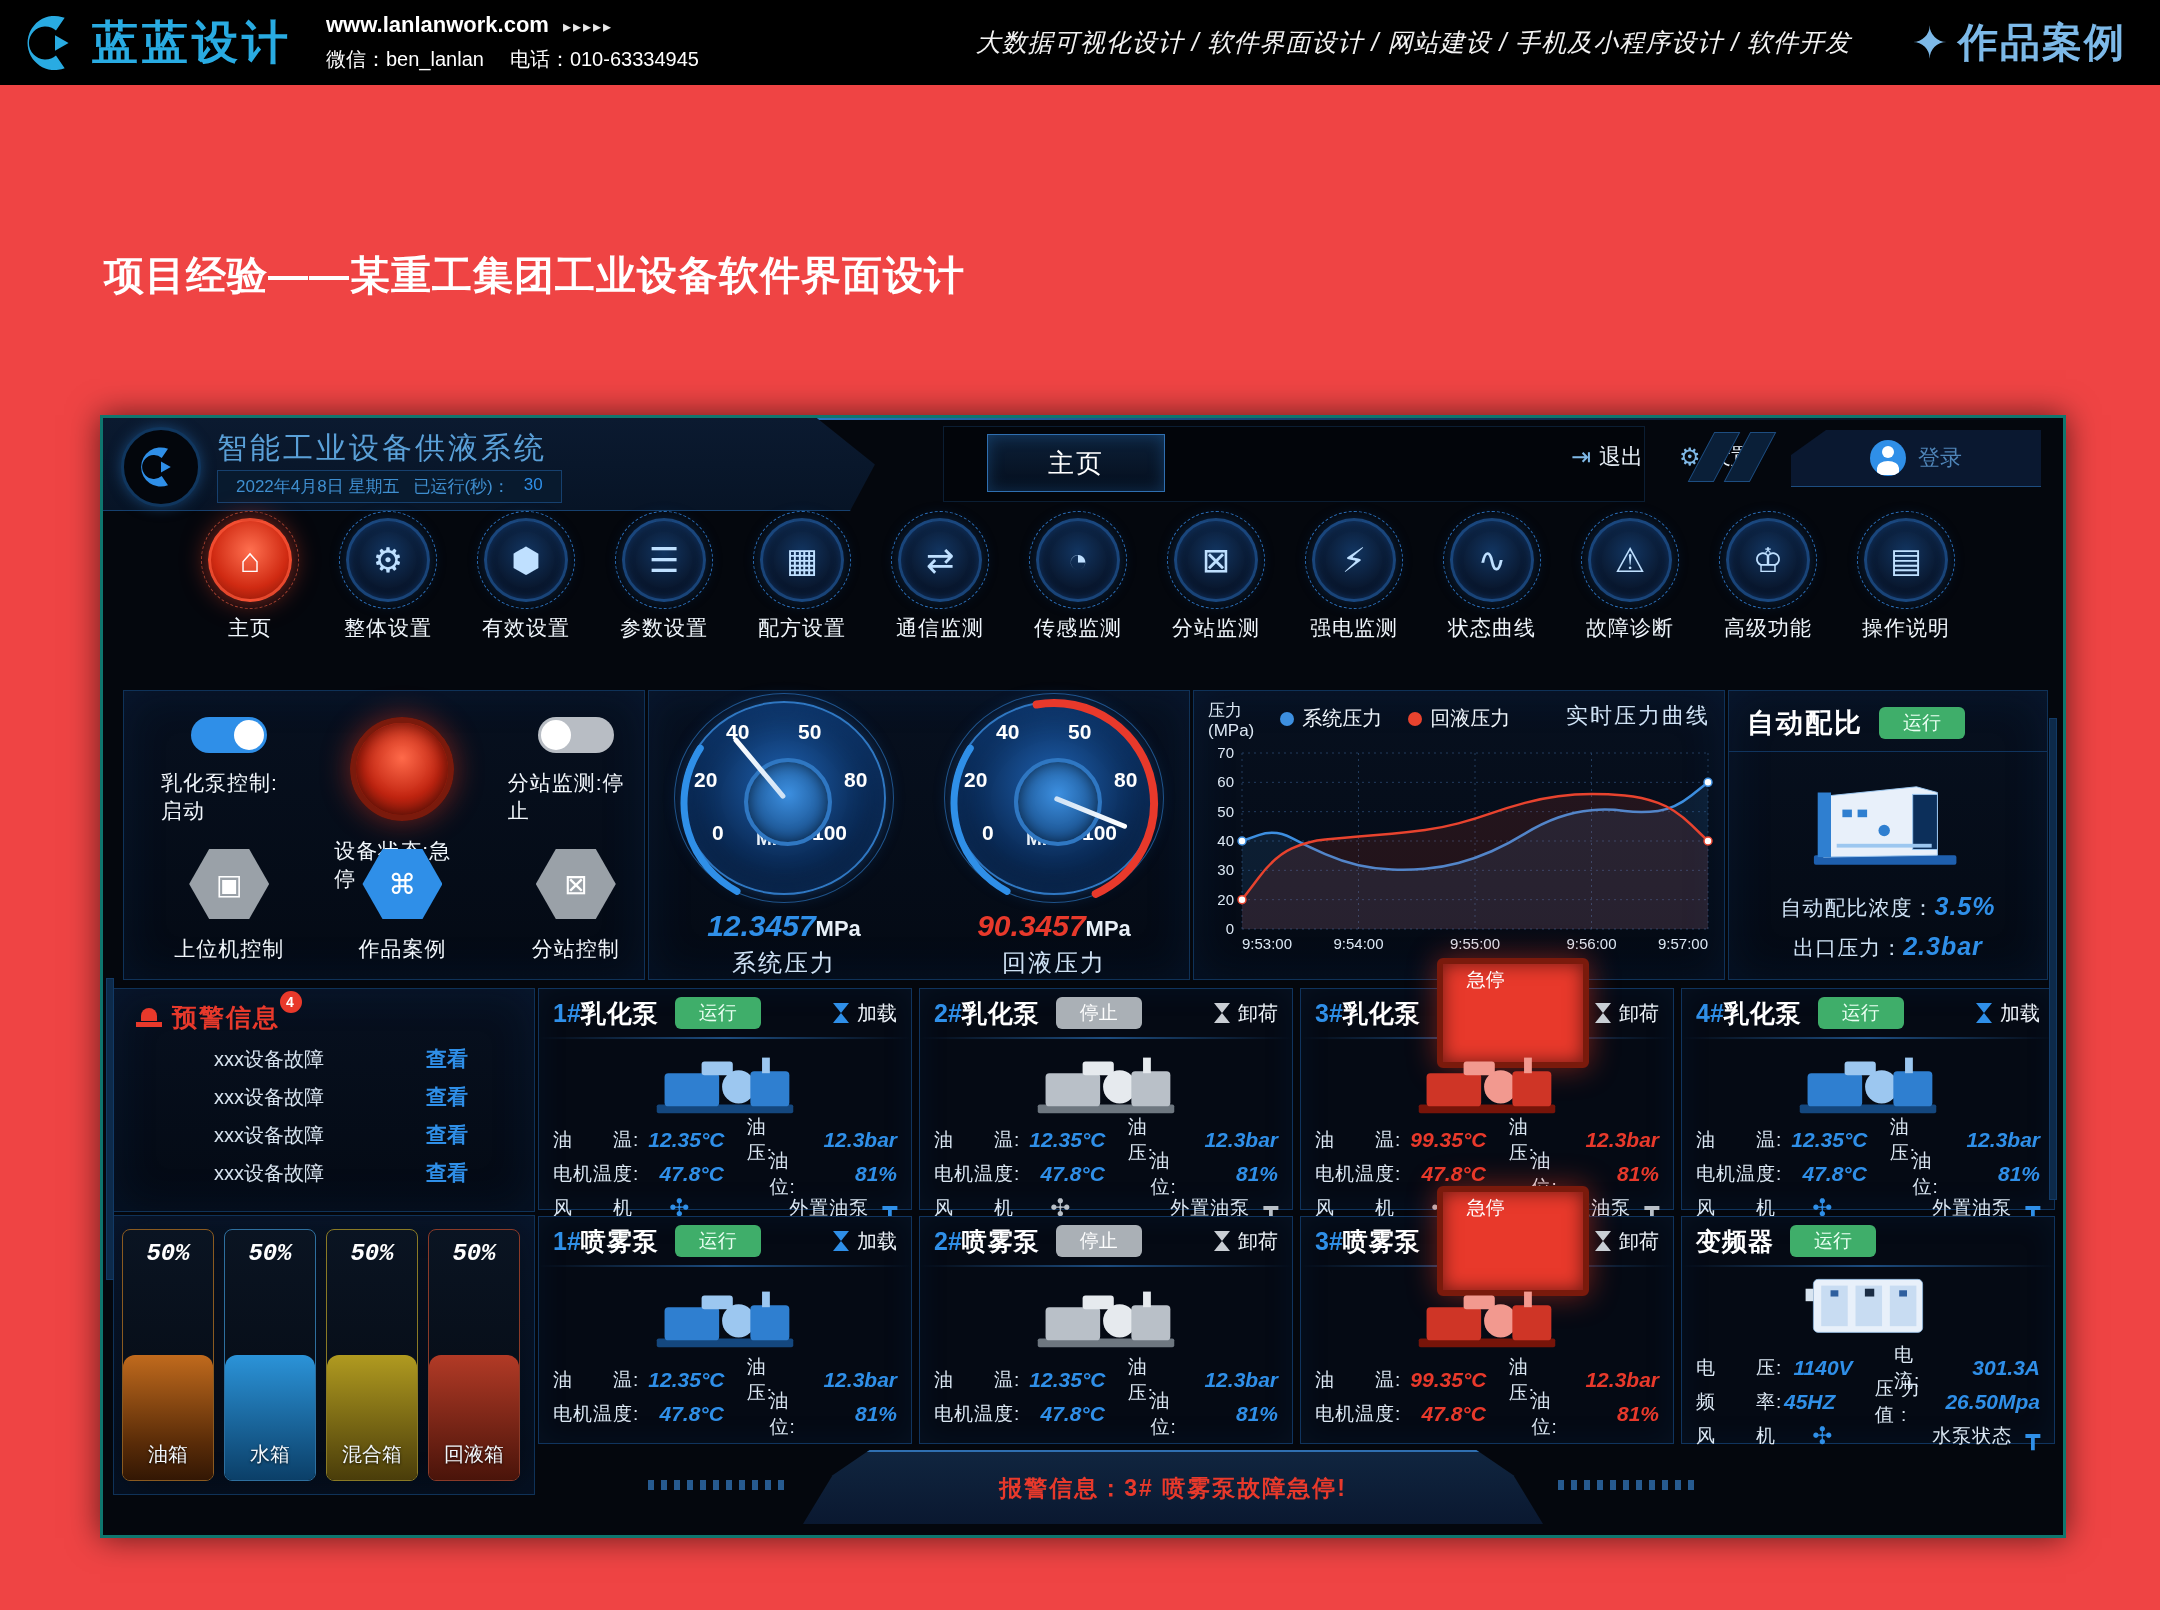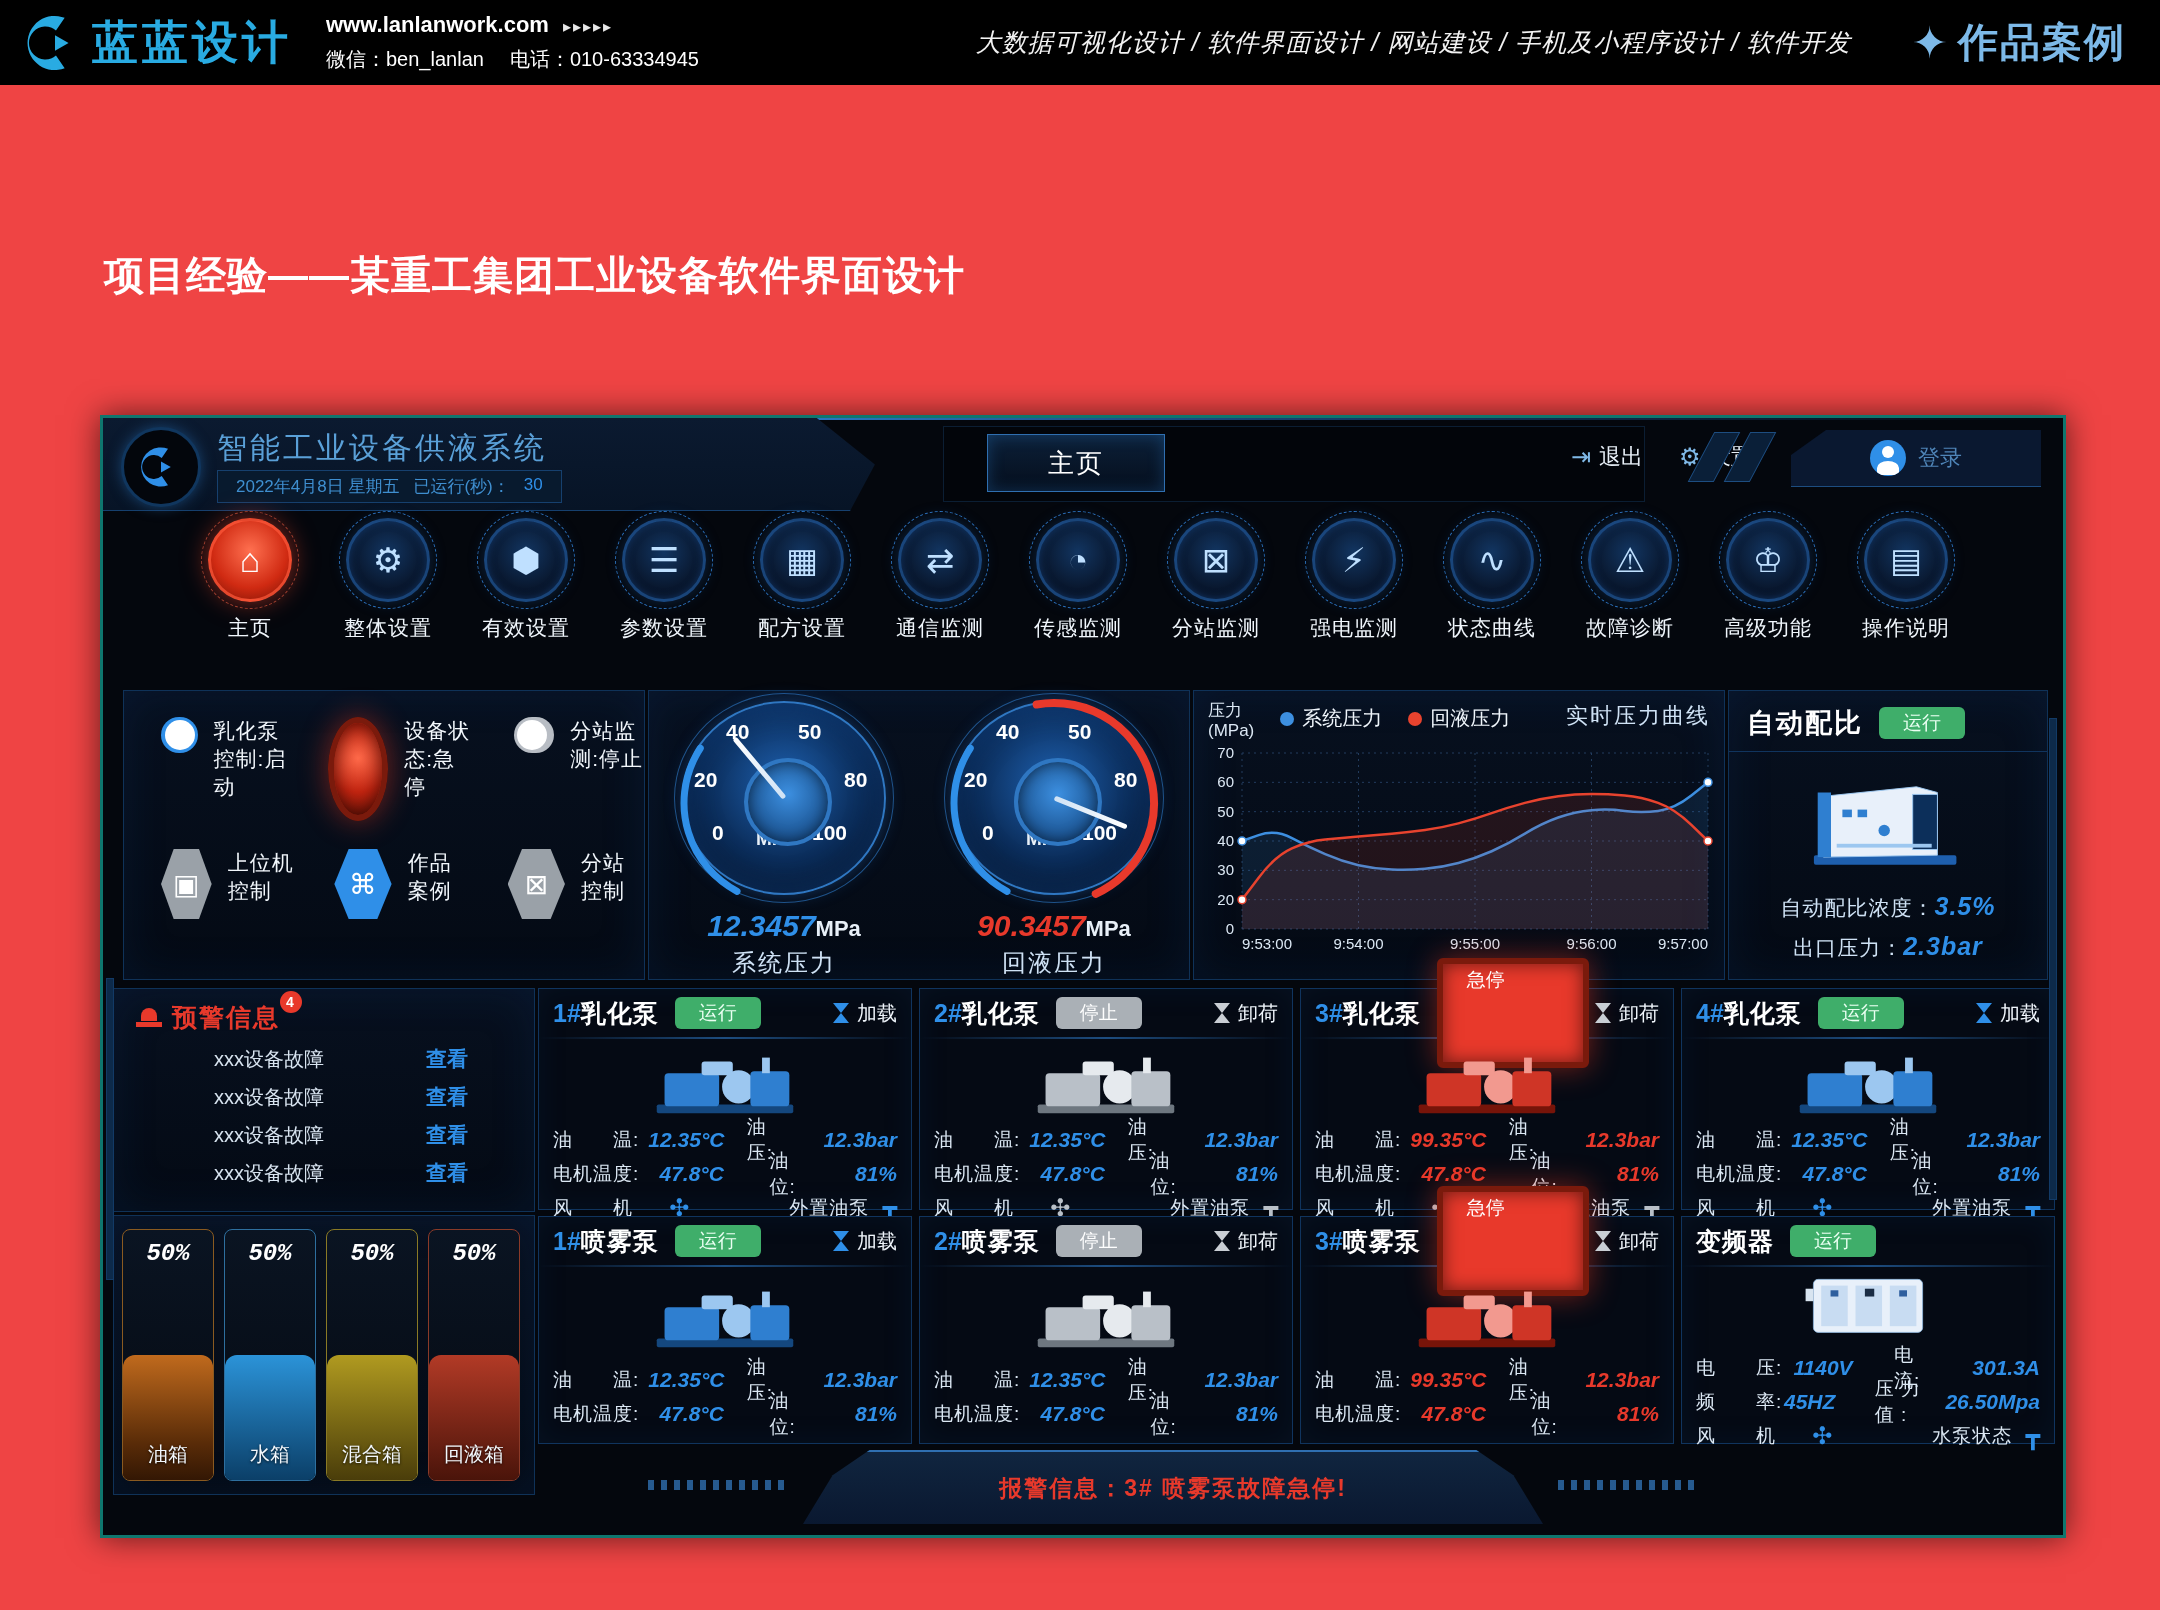--- a/index.html
+++ b/index.html
@@ -87,21 +87,21 @@
   .toggle.off::after{content:"";position:absolute;left:3px;top:3px;width:30px;height:30px;border-radius:50%;background:#fff;}
   .estop{width:92px;height:92px;border-radius:50%;cursor:pointer;
          background:radial-gradient(circle at 50% 38%,#ff6a4a,#c22410 55%,#6e1206);
          border:6px solid #7a1a0c;box-shadow:0 0 30px rgba(255,60,30,.45), inset 0 0 18px rgba(0,0,0,.55);}
   .ctl-label{color:#f2f7fc;font-size:21px;letter-spacing:1px;}
   .hex{width:80px;height:70px;clip-path:polygon(25% 0,75% 0,100% 50%,75% 100%,25% 100%,0 50%);
        display:flex;align-items:center;justify-content:center;font-size:28px;color:#fff;cursor:pointer;}
   .hex.gray{background:#9aa1a8;}
   .hex.blue{background:#2f8fe8;}
   .ctl-top{position:absolute;top:26px;left:0;right:0;display:flex;justify-content:space-around;align-items:flex-start;}
-  .ctl-col{display:flex;flex-direction:row;align-items:flex-start;gap:16px;width:170px;margin-left:37px;}
+  .ctl-col{display:flex;flex-direction:column;align-items:center;gap:16px;width:170px;margin-left:37px;}
   .ctl-bottom{position:absolute;top:158px;left:0;right:0;display:flex;justify-content:space-around;}
 
   
   .gauges-wrap{display:flex;justify-content:space-around;height:100%;}
   .gauge-block{display:flex;flex-direction:column;align-items:center;padding-top:10px;}
   .gauge{position:relative;width:200px;height:200px;border-radius:50%;
          background:radial-gradient(circle at 50% 42%,#1d5fae 0%,#0a2a55 55%,#051226 78%);
          border:2px solid #2f77c2;box-shadow:0 0 18px rgba(40,120,220,.35), inset 0 0 30px rgba(20,80,160,.5);}
   .gauge::before{content:"";position:absolute;inset:-10px;border-radius:50%;border:1px solid #2a6db5;opacity:.7;}
   .gauge svg.arcs{position:absolute;left:-10px;top:-10px;width:220px;height:220px;}

